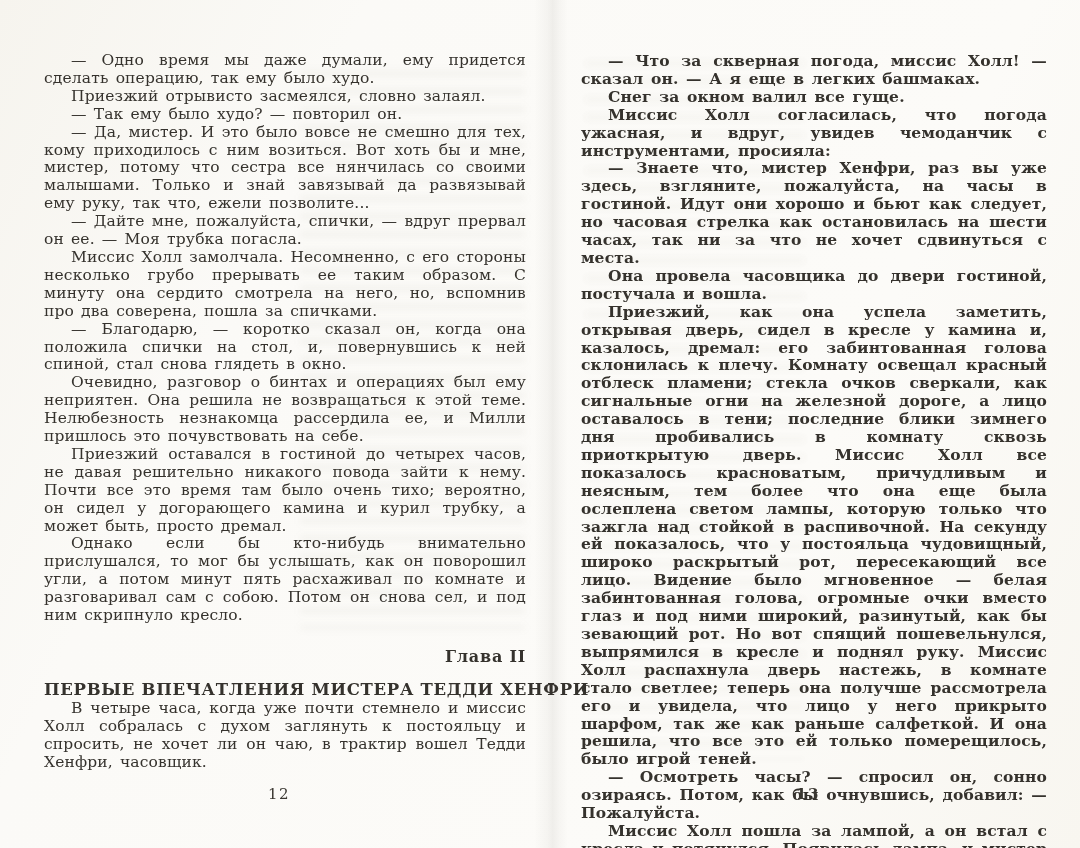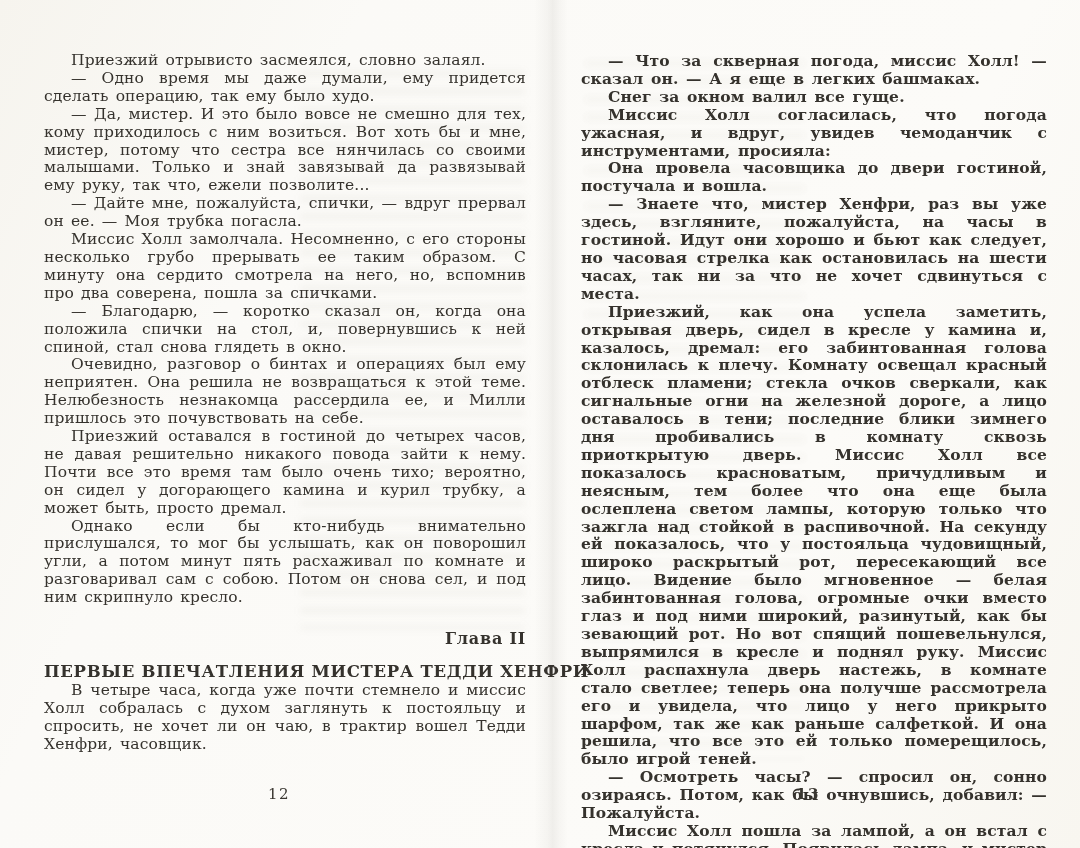--- a/index.html
+++ b/index.html
@@ -97,22 +97,23 @@
 <body>
 
 <div class="spread">
 
   <div class="gutter"></div>
   <div class="bleed left"></div>
   <div class="bleed right"></div>
 
   <section class="page page-left">
     <div class="column">
+        <p class="para">— Одно время мы даже думали, ему придется сделать операцию, так ему было худо.</p>
         <p class="para">Приезжий отрывисто засмеялся, словно залаял.</p>
-        <p class="para">— Одно время мы даже думали, ему придется сделать операцию, так ему было худо.</p>
+        <p class="para">— Так ему было худо? — повторил он.</p>
         <p class="para">— Да, мистер. И это было вовсе не смешно для тех, кому приходилось с ним возиться. Вот хоть бы и мне, мистер, потому что сестра все нянчилась со своими малышами. Только и знай завязывай да развязывай ему руку, так что, ежели позволите...</p>
         <p class="para">— Дайте мне, пожалуйста, спички, — вдруг прервал он ее. — Моя трубка погасла.</p>
         <p class="para">Миссис Холл замолчала. Несомненно, с его стороны несколько грубо прерывать ее таким образом. С минуту она сердито смотрела на него, но, вспомнив про два соверена, пошла за спичками.</p>
         <p class="para">— Благодарю, — коротко сказал он, когда она положила спички на стол, и, повернувшись к ней спиной, стал снова глядеть в окно.</p>
         <p class="para">Очевидно, разговор о бинтах и операциях был ему неприятен. Она решила не возвращаться к этой теме. Нелюбезность незнакомца рассердила ее, и Милли пришлось это почувствовать на себе.</p>
         <p class="para">Приезжий оставался в гостиной до четырех часов, не давая решительно никакого повода зайти к нему. Почти все это время там было очень тихо; вероятно, он сидел у догорающего камина и курил трубку, а может быть, просто дремал.</p>
         <p class="para">Однако если бы кто-нибудь внимательно прислушался, то мог бы услышать, как он поворошил угли, а потом минут пять расхаживал по комнате и разговаривал сам с собою. Потом он снова сел, и под ним скрипнуло кресло.</p>
       </div>
     <h2 class="chapter-label">Глава II</h2>
     <h1 class="chapter-title">ПЕРВЫЕ ВПЕЧАТЛЕНИЯ МИСТЕРА ТЕДДИ ХЕНФРИ</h1>
@@ -120,22 +121,22 @@
         <p class="para">В четыре часа, когда уже почти стемнело и миссис Холл собралась с духом заглянуть к постояльцу и спросить, не хочет ли он чаю, в трактир вошел Тедди Хенфри, часовщик.</p>
       </div>
     <div class="page-number">12</div>
   </section>
 
   <section class="page page-right">
     <div class="column">
         <p class="para">— Что за скверная погода, миссис Холл! — сказал он. — А я еще в легких башмаках.</p>
         <p class="para">Снег за окном валил все гуще.</p>
         <p class="para">Миссис Холл согласилась, что погода ужасная, и вдруг, увидев чемоданчик с инструментами, просияла:</p>
+        <p class="para">— Знаете что, мистер Хенфри, раз вы уже здесь, взгляните, пожалуйста, на часы в гостиной. Идут они хорошо и бьют как следует, но часовая стрелка как остановилась на шести часах, так ни за что не хочет сдвинуться с места.</p>
         <p class="para">Она провела часовщика до двери гостиной, постучала и вошла.</p>
-        <p class="para">— Знаете что, мистер Хенфри, раз вы уже здесь, взгляните, пожалуйста, на часы в гостиной. Идут они хорошо и бьют как следует, но часовая стрелка как остановилась на шести часах, так ни за что не хочет сдвинуться с места.</p>
         <p class="para">Приезжий, как она успела заметить, открывая дверь, сидел в кресле у камина и, казалось, дремал: его забинтованная голова склонилась к плечу. Комнату освещал красный отблеск пламени; стекла очков сверкали, как сигнальные огни на железной дороге, а лицо оставалось в тени; последние блики зимнего дня пробивались в комнату сквозь приоткрытую дверь. Миссис Холл все показалось красноватым, причудливым и неясным, тем более что она еще была ослеплена светом лампы, которую только что зажгла над стойкой в распивочной. На секунду ей показалось, что у постояльца чудовищный, широко раскрытый рот, пересекающий все лицо. Видение было мгновенное — белая забинтованная голова, огромные очки вместо глаз и под ними широкий, разинутый, как бы зевающий рот. Но вот спящий пошевельнулся, выпрямился в кресле и поднял руку. Миссис Холл распахнула дверь настежь, в комнате стало светлее; теперь она получше рассмотрела его и увидела, что лицо у него прикрыто шарфом, так же как раньше салфеткой. И она решила, что все это ей только померещилось, было игрой теней.</p>
         <p class="para">— Осмотреть часы? — спросил он, сонно озираясь. Потом, как бы очнувшись, добавил: — Пожалуйста.</p>
         <p class="para">Миссис Холл пошла за лампой, а он встал с кресла и потянулся. Появилась лампа, и мистер Тедди Хенфри, войдя в комнату, очутился лицом к лицу с забинтованным человеком. Он был, по его собственному выражению, «огорошен».</p>
       </div>
     <div class="page-number">13</div>
   </section>
 
 </div>
 
 </body></html>

